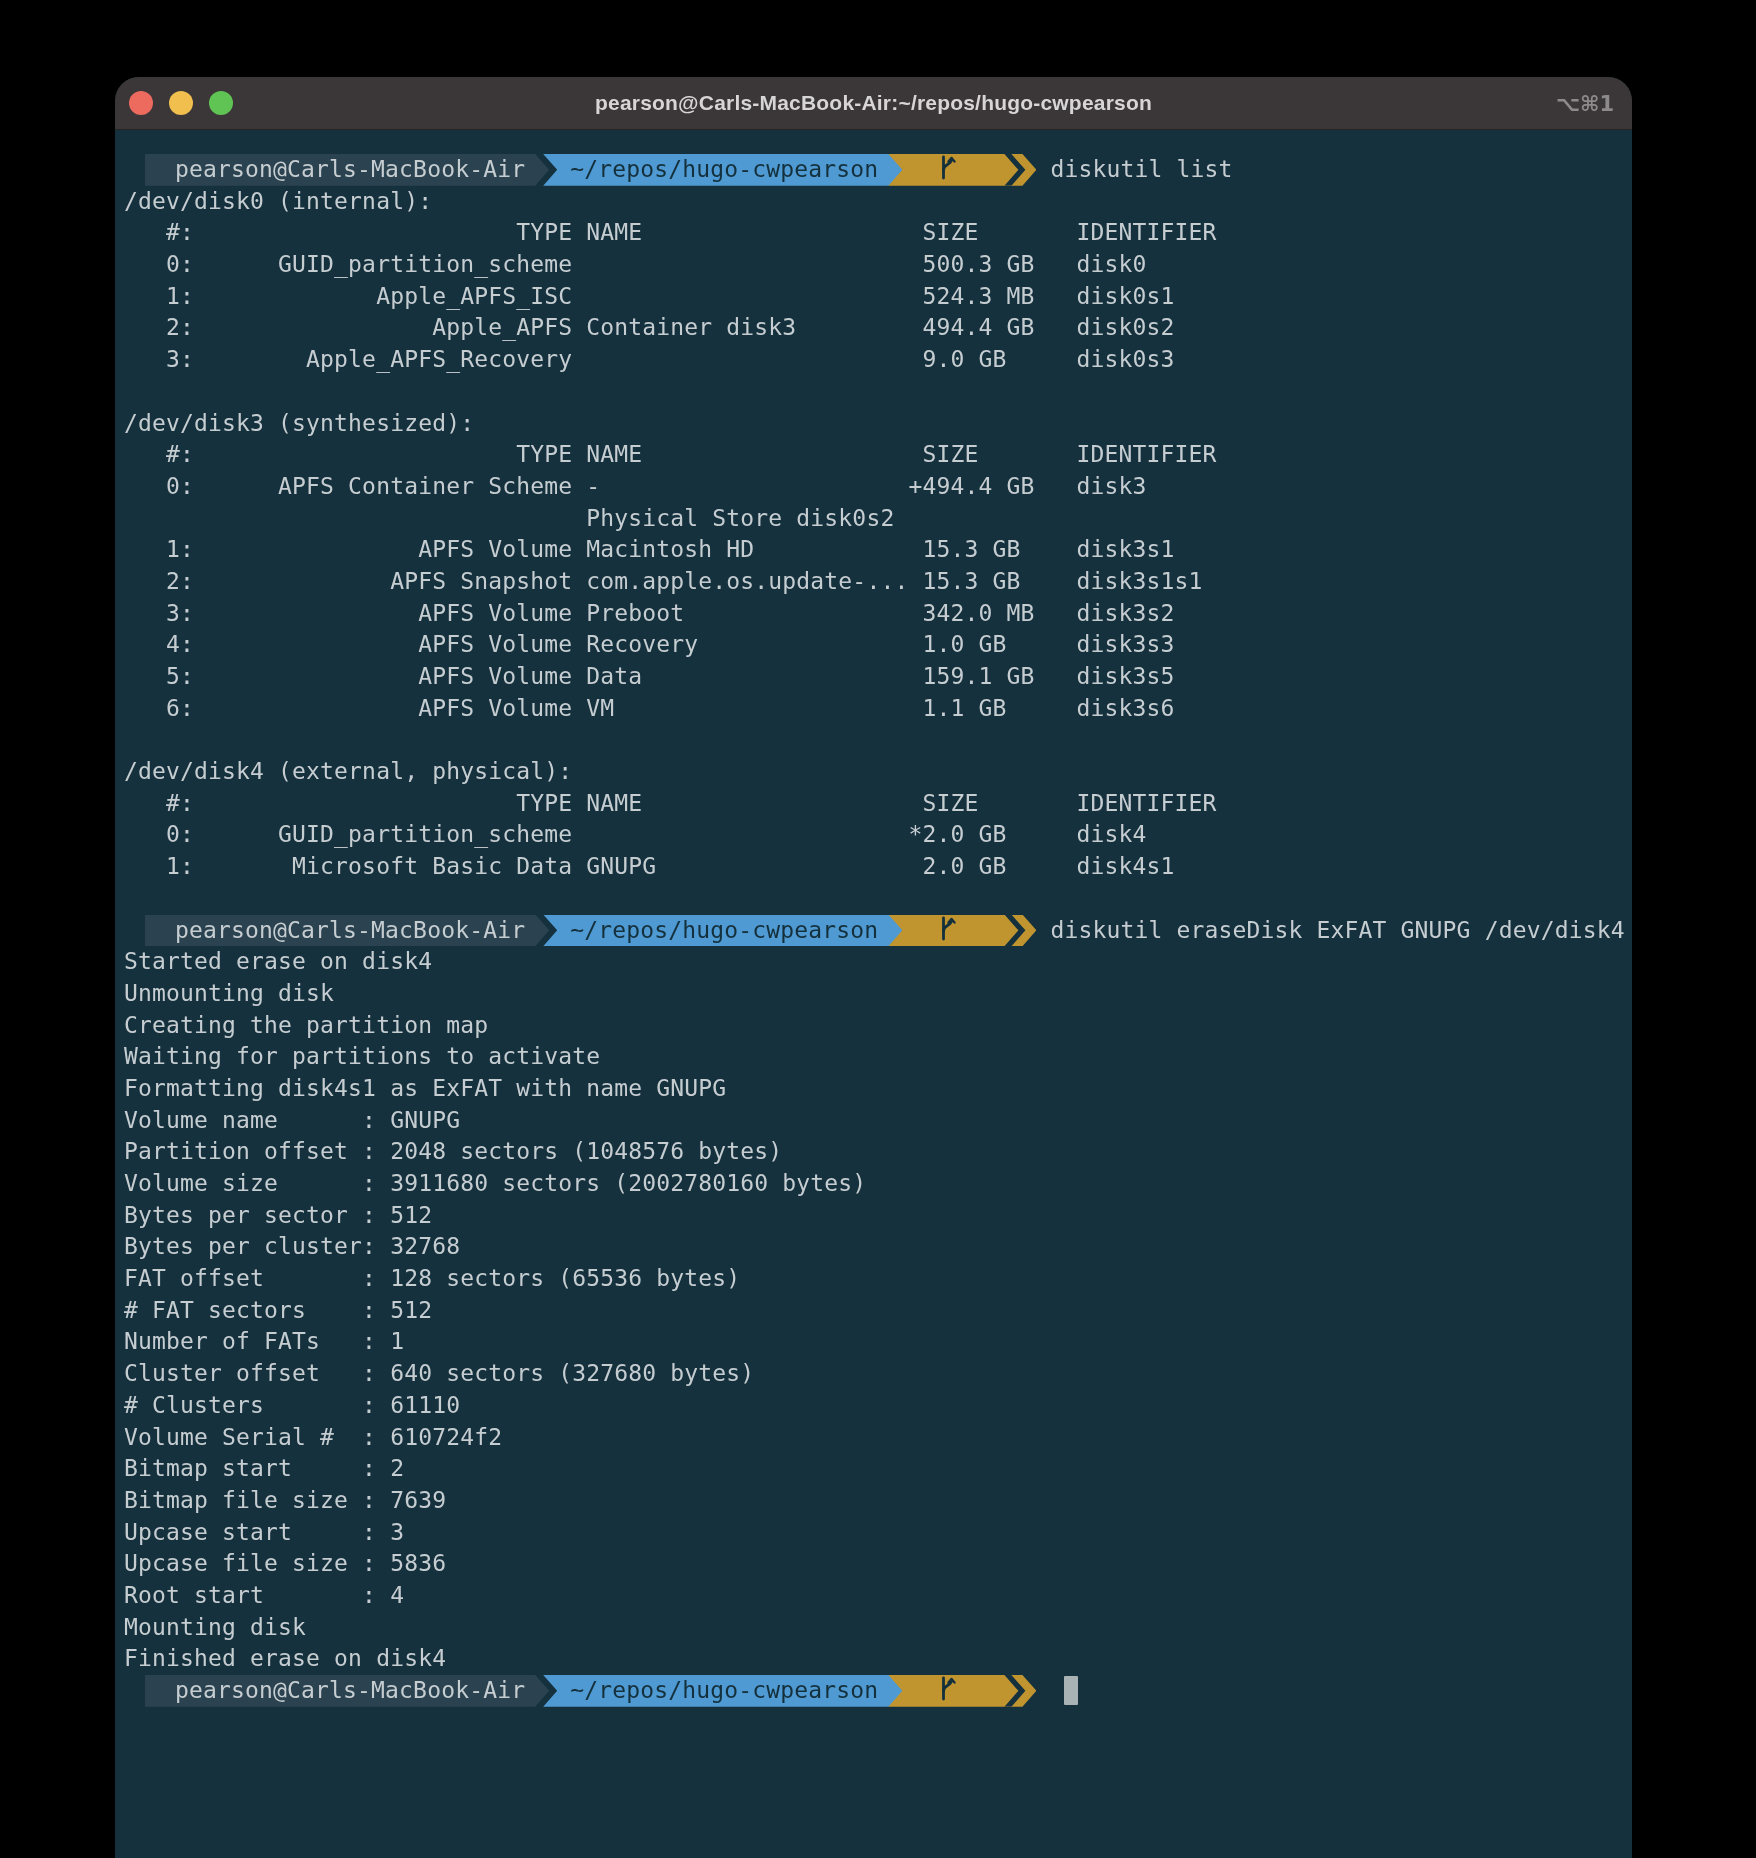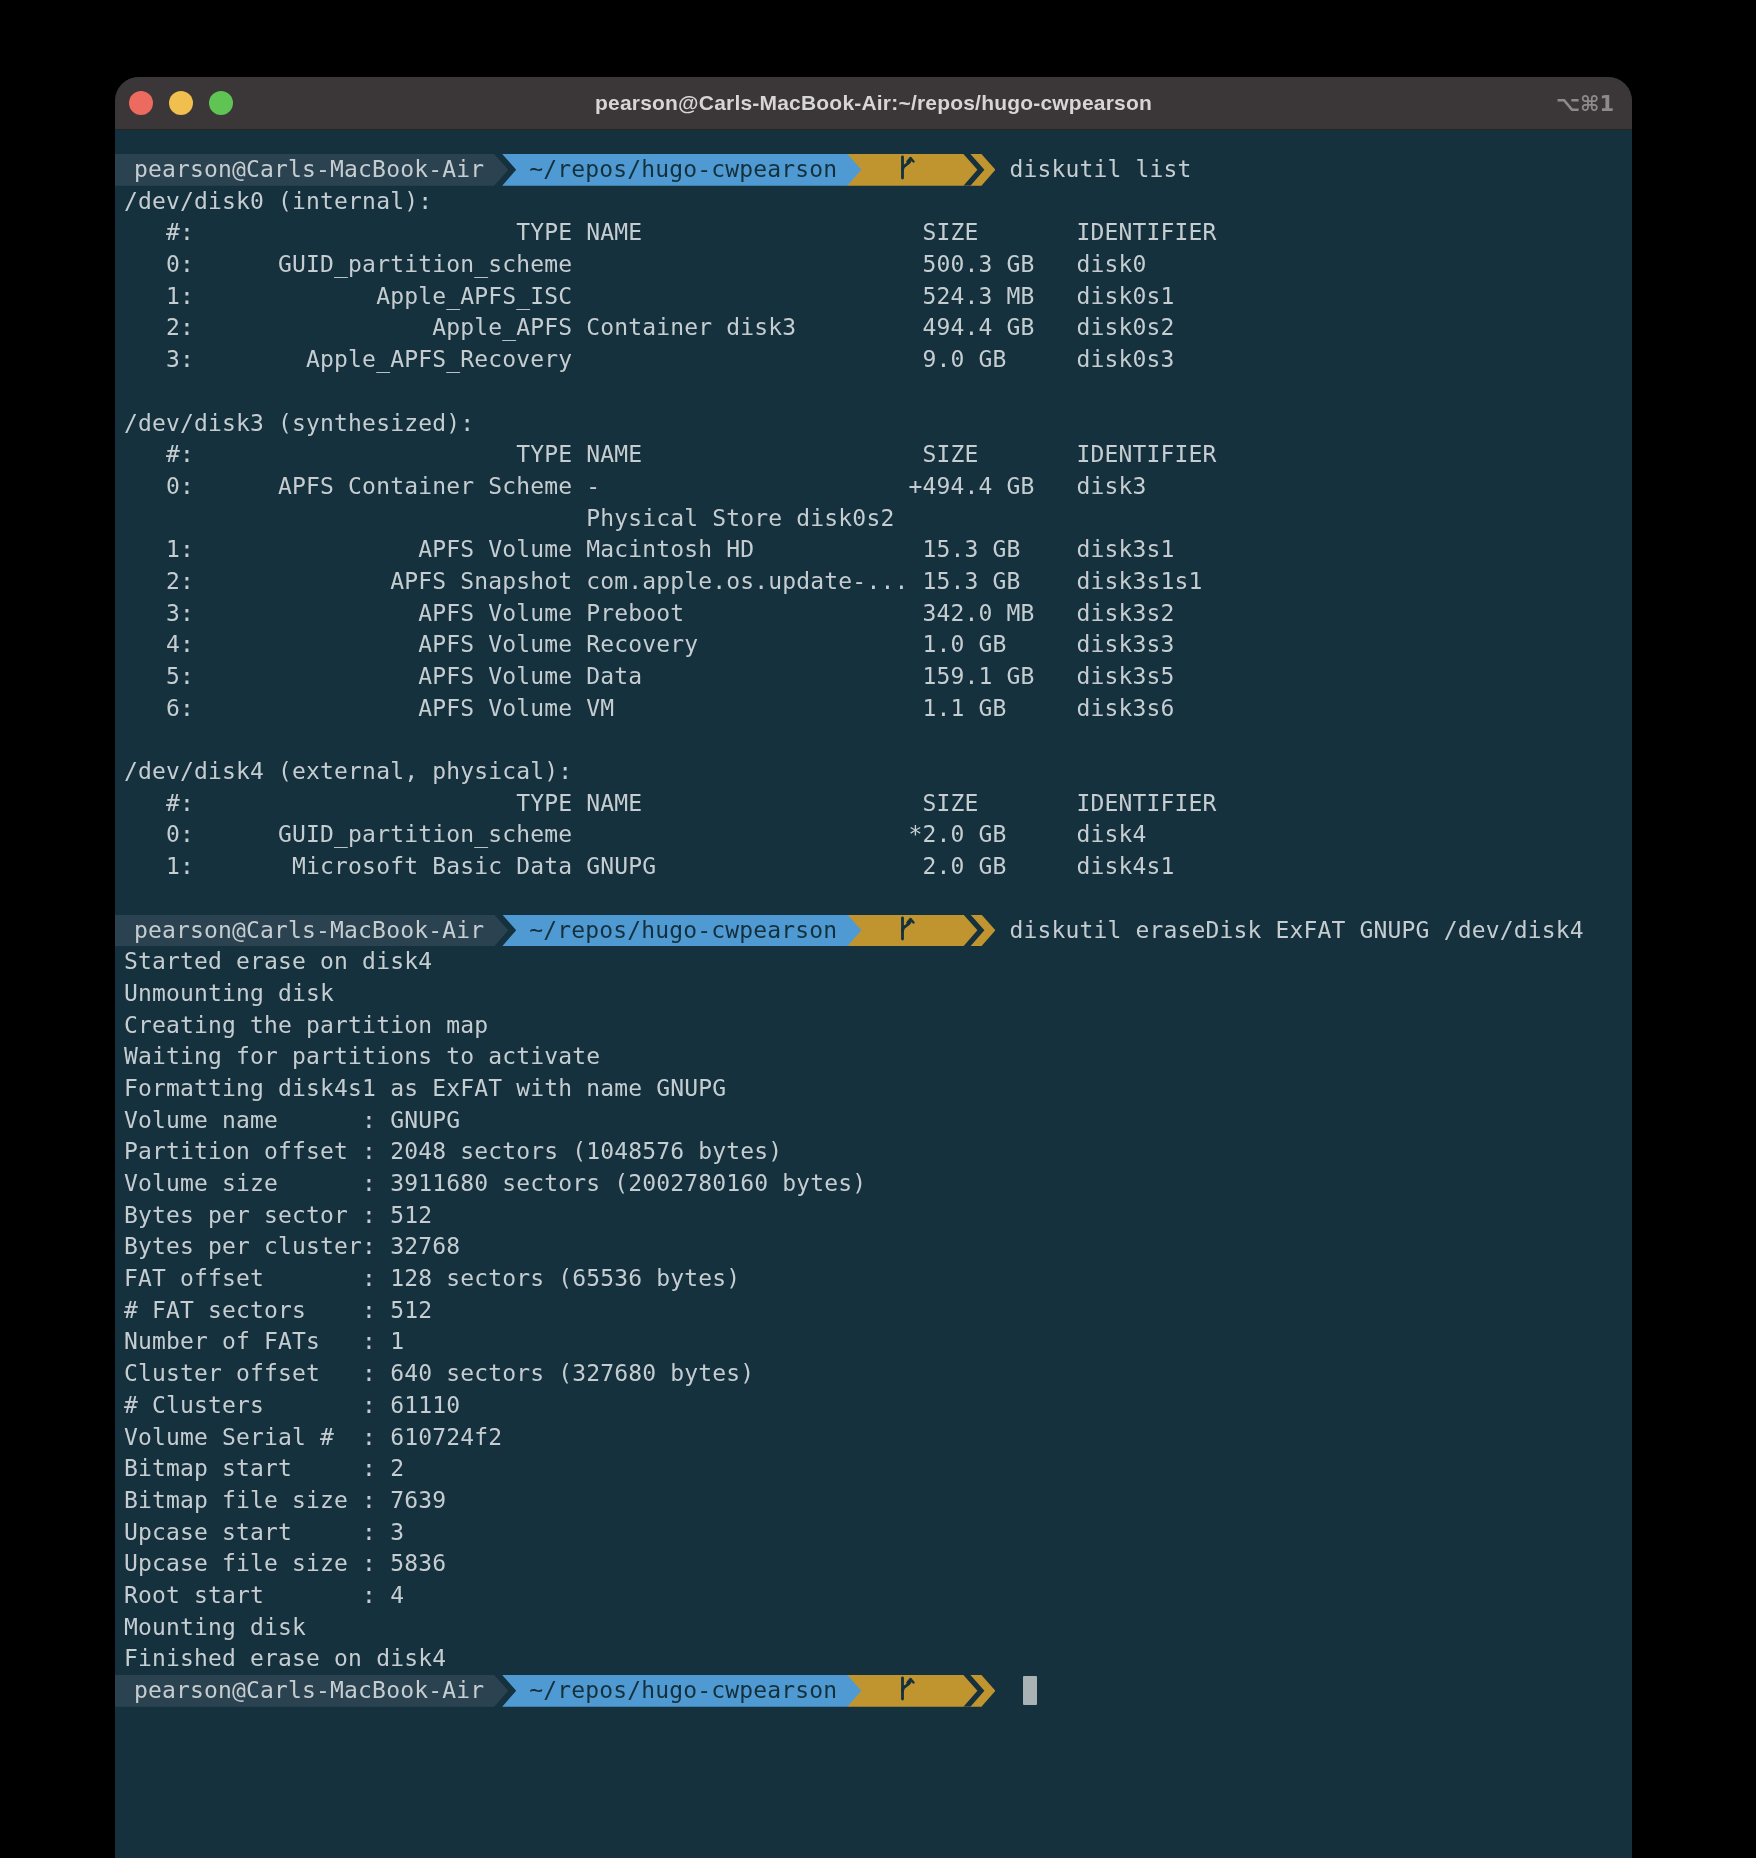--- a/index.html
+++ b/index.html
@@ -58,23 +58,24 @@
   .prompt-line{
     display:flex;align-items:center;
     margin-left:-9px;margin-right:-8px;
   }
   .seg{
     height:31.7px;display:inline-flex;align-items:center;position:relative;
     white-space:pre;flex:none;
   }
   .seg-host{
     background:var(--segment-host-bg);color:var(--terminal-fg);
-    padding:0 24px 0 19px;
+    padding:0 24px 0 30px;
     clip-path:polygon(0 0,calc(100% - 14px) 0,100% 50%,calc(100% - 14px) 100%,0 100%);
     z-index:3;
+    margin-left:30px;
   }
   .seg-path{
     background:var(--segment-path-bg);color:var(--segment-dark-text);
     margin-left:-6px;padding:0 24px 0 27px;
     clip-path:polygon(0 0,calc(100% - 14px) 0,100% 50%,calc(100% - 14px) 100%,0 100%,14px 50%);
     z-index:2;
   }
   .seg-branch{
     background:var(--segment-branch-bg);color:var(--segment-dark-text);
     margin-left:-14px;padding:0 42px 0 22px;

